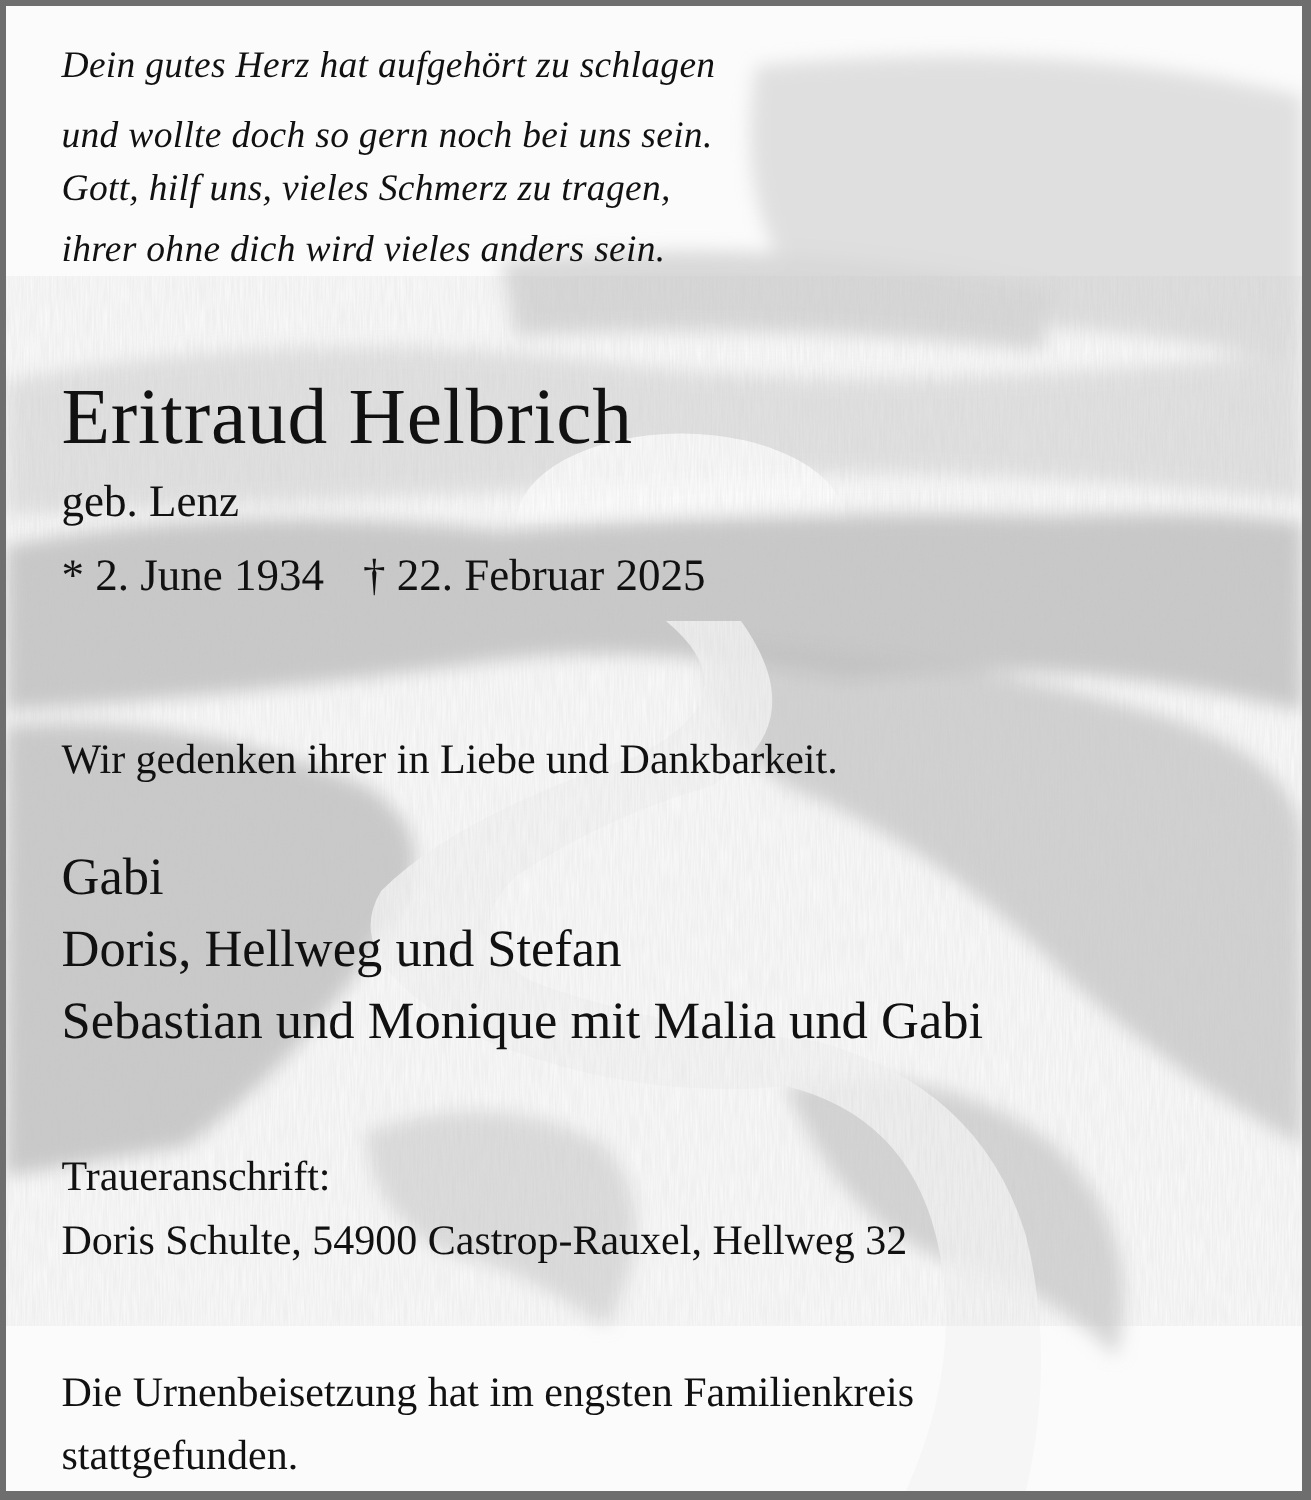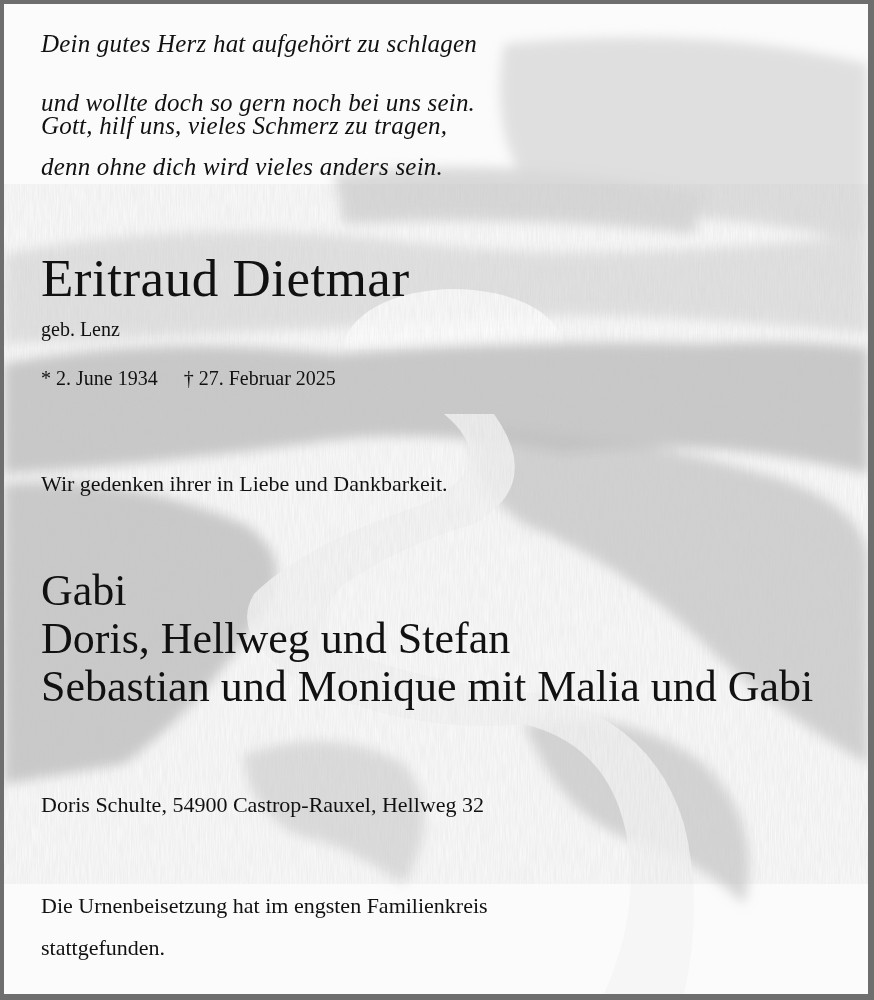--- a/index.html
+++ b/index.html
@@ -14,23 +14,23 @@
     position: absolute; left: 4px; top: 4px;
     width: 864px; height: 990px;
     background: #fbfbfb;
     overflow: hidden;
   }
   .bg-art { position: absolute; inset: 0; z-index: 0; }
   .content { position: absolute; inset: 0; z-index: 1; }
   .line { position: absolute; left: 37px; white-space: nowrap; }
   .verse { font-style: italic; font-size: 25px; letter-spacing: 0.2px; }
   .name { font-size: 53px; letter-spacing: 0.5px; }
-  .sm { font-size: 20px; text-align: center; }
-  .md { font-size: 22px; }
-  .lg { font-size: 44px; }
+  .sm { font-size: 30px; text-align: center; }
+  .md { font-size: 28px; margin-top: 20px; }
+  .lg { font-size: 35px; }
   .dates span { display: inline-block; }
   .dates .gap { width: 26px; }
 </style>
 </head>
 <body>
 
 <div class="notice">
 
   <svg class="bg-art" width="864" height="990" viewBox="0 0 864 990" xmlns="http://www.w3.org/2000/svg">
     <defs>
@@ -62,37 +62,38 @@
 
     <path d="M440 410 Q500 460 420 500 Q300 540 250 590 Q220 640 320 690 Q420 730 520 720 Q600 740 620 820 Q640 900 600 990 L680 990 Q700 900 680 820 Q650 720 540 690 Q430 680 350 650 Q300 620 340 580 Q400 540 470 520 Q540 480 490 410Z" fill="#f4f4f4" opacity="0.85"></path>
 
     <rect x="0" y="180" width="864" height="700" fill="#ffffff" filter="url(#grain)" opacity="0.5"></rect>
   </svg>
 
   <div class="content">
 
     <div>
       <div class="line verse" style="top:26px">Dein gutes Herz hat aufgehört zu schlagen</div>
-      <div class="line verse" style="top:85px">und wollte doch so gern noch bei uns sein.</div>
+      <div class="line verse" style="top:73px">und wollte doch so gern noch bei uns sein.</div>
       <div class="line verse" style="top:108px">Gott, hilf uns, vieles Schmerz zu tragen,</div>
-      <div class="line verse" style="top:149px">denn ohne dich wird vieles anders sein.</div>
+      <div class="line verse" style="top:149px">ihrer ohne dich wird vieles anders sein.</div>
     </div>
 
-    <div class="line name" style="top:244px">Eritraud Dietmar</div>
+    <div class="line name" style="top:244px">Eritraud Helbrich</div>
     <div class="line sm" style="top:314px">geb. Lenz</div>
     <div class="line sm dates" style="top:363px">
-      <span>* 2. June 1934</span><span class="gap"></span><span>† 27. Februar 2025</span>
+      <span>* 2. June 1934</span><span class="gap"></span><span>† 22. Februar 2025</span>
     </div>
 
     <div class="line md" style="top:467px">Wir gedenken ihrer in Liebe und Dankbarkeit.</div>
 
     <div>
       <div class="line lg" style="top:561px">Gabi</div>
       <div class="line lg" style="top:609px">Doris, Hellweg und Stefan</div>
       <div class="line lg" style="top:657px">Sebastian und Monique mit Malia und Gabi</div>
     </div>
 
+    <div class="line md" style="top:745px">Traueranschrift:</div>
     <div class="line md" style="top:788px">Doris Schulte, 54900 Castrop-Rauxel, Hellweg 32</div>
 
     <div class="line md" style="top:931px">stattgefunden.</div>
     <div class="line md" style="top:889px">Die Urnenbeisetzung hat im engsten Familienkreis</div>
   </div>
 </div>
 
 </body></html>

